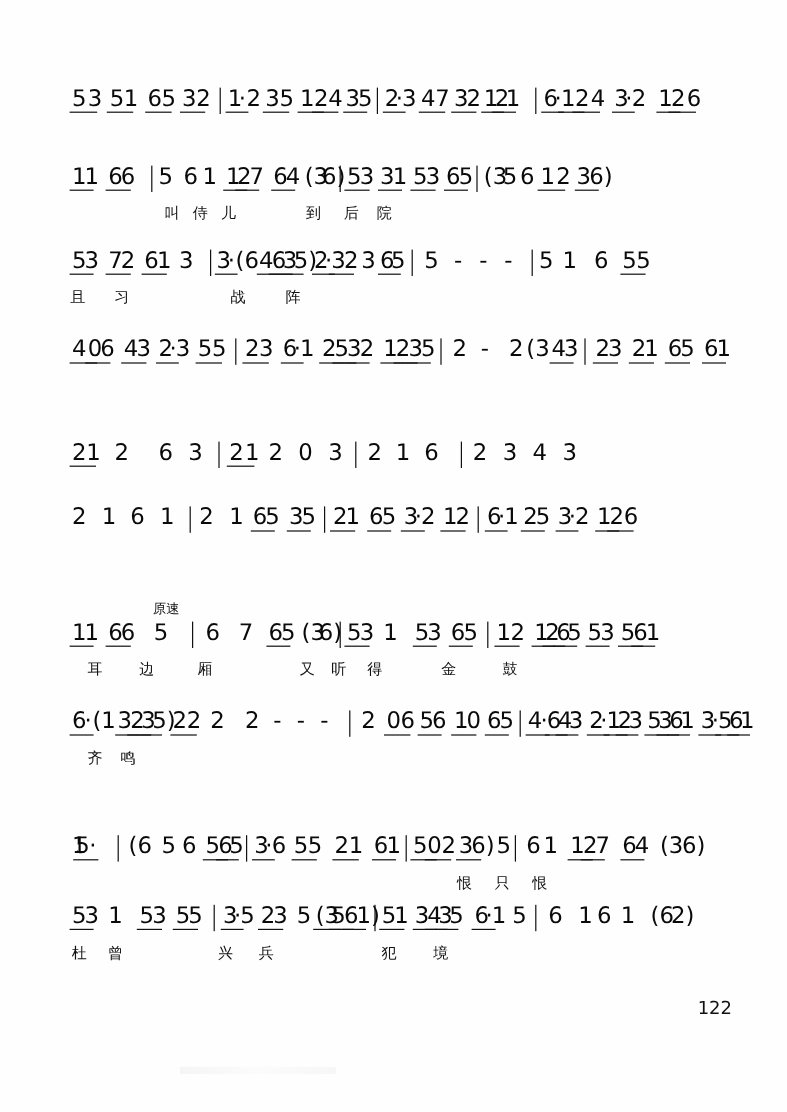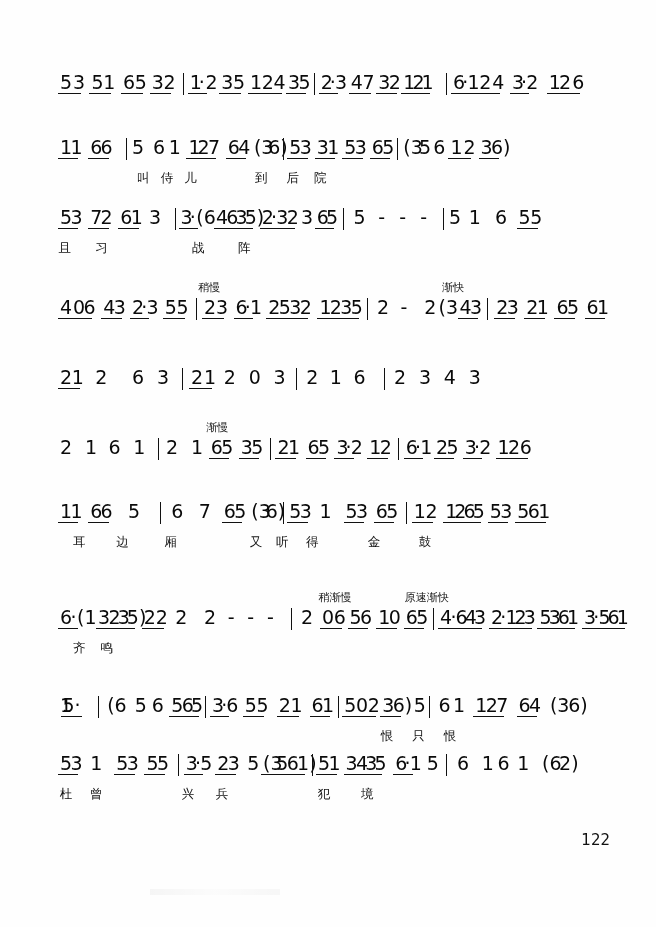--- a/index.html
+++ b/index.html
@@ -294,24 +294,20 @@
           <span class="underline1" style="left: 456.5px; top: 22px; width: 21.79px;"></span>
         </div>
         <div class="lyric-row">
           <span class="lyr" style="left: 5.24px;">且</span>
           <span class="lyr" style="left: 41.92px;">习</span>
           <span class="lyr" style="left: 138.86px;">战</span>
           <span class="lyr" style="left: 184.71px;">阵</span>
         </div>
       </div>
       <div class="system" style="top: 280px;">
-        <div class="mark-row">
-          <span class="mk" style="left: 149.34px;">稍慢</span>
-          <span class="mk" style="left: 393px;">渐快</span>
-        </div>
         <div class="notes-row">
           <span class="tok" style="left: 0px;">4</span>
           <span class="tok" style="left: 13.1px;">0</span>
           <span class="tok" style="left: 23.58px;">6</span>
           <span class="tok" style="left: 43.23px;">4</span>
           <span class="tok" style="left: 53.71px;">3</span>
           <span class="tok" style="left: 72.05px;">2</span>
           <span class="tok" style="left: 81.22px;">·</span>
           <span class="tok" style="left: 86.46px;">3</span>
           <span class="tok" style="left: 104.8px;">5</span>
@@ -389,23 +385,20 @@
           <span class="tok" style="left: 408.72px;">3</span>
           <span class="bar" style="left: 121.83px;"></span>
           <span class="bar" style="left: 235.8px;"></span>
           <span class="bar" style="left: 323.57px;"></span>
           <span class="underline1" style="left: -2px; top: 22px; width: 21.79px;"></span>
           <span class="underline1" style="left: 129px; top: 22px; width: 23.1px;"></span>
         </div>
         <div class="lyric-row"></div>
       </div>
       <div class="system" style="top: 420px;">
-        <div class="mark-row">
-          <span class="mk" style="left: 157.2px;">渐慢</span>
-        </div>
         <div class="notes-row">
           <span class="tok" style="left: 0px;">2</span>
           <span class="tok" style="left: 24.89px;">1</span>
           <span class="tok" style="left: 48.47px;">6</span>
           <span class="tok" style="left: 73.36px;">1</span>
           <span class="tok" style="left: 106.11px;">2</span>
           <span class="tok" style="left: 131px;">1</span>
           <span class="tok" style="left: 150.65px;">6</span>
           <span class="tok" style="left: 161.13px;">5</span>
           <span class="tok" style="left: 180.78px;">3</span>
@@ -441,20 +434,23 @@
           <span class="underline1" style="left: 307.16px; top: 22px; width: 20.48px;"></span>
           <span class="underline1" style="left: 343.84px; top: 22px; width: 19.17px;"></span>
           <span class="underline1" style="left: 373.97px; top: 22px; width: 20.48px;"></span>
           <span class="underline1" style="left: 402.79px; top: 22px; width: 19.17px;"></span>
           <span class="underline1" style="left: 435.54px; top: 22px; width: 20.48px;"></span>
           <span class="underline1" style="left: 446.02px; top: 22px; width: 21.79px;"></span>
         </div>
         <div class="lyric-row"></div>
       </div>
       <div class="system" style="top: 500px;">
+        <div class="mark-row">
+          <span class="mk" style="left: 78.6px;">原速</span>
+        </div>
         <div class="notes-row">
           <span class="tok" style="left: 0px;">1</span>
           <span class="tok" style="left: 10.48px;">1</span>
           <span class="tok" style="left: 30.13px;">6</span>
           <span class="tok" style="left: 40.61px;">6</span>
           <span class="tok" style="left: 68.12px;">5</span>
           <span class="tok" style="left: 111.35px;">6</span>
           <span class="tok" style="left: 138.86px;">7</span>
           <span class="tok" style="left: 163.75px;">6</span>
           <span class="tok" style="left: 174.23px;">5</span>
@@ -500,24 +496,20 @@
           <span class="lyr" style="left: 62.88px;">边</span>
           <span class="lyr" style="left: 111.35px;">厢</span>
           <span class="lyr" style="left: 196.5px;">又</span>
           <span class="lyr" style="left: 222.7px;">听</span>
           <span class="lyr" style="left: 252.83px;">得</span>
           <span class="lyr" style="left: 314.4px;">金</span>
           <span class="lyr" style="left: 365.49px;">鼓</span>
         </div>
       </div>
       <div class="system" style="top: 590px;">
-        <div class="mark-row">
-          <span class="mk" style="left: 275.1px;">稍渐慢</span>
-          <span class="mk" style="left: 366.8px;">原速渐快</span>
-        </div>
         <div class="notes-row">
           <span class="tok" style="left: 0px;">6</span>
           <span class="tok" style="left: 10.48px;">·</span>
           <span class="tok" style="left: 17.03px;">(1</span>
           <span class="tok" style="left: 37.99px;">3</span>
           <span class="tok" style="left: 48.47px;">2</span>
           <span class="tok" style="left: 57.64px;">3</span>
           <span class="tok" style="left: 66.81px;">5)</span>
           <span class="tok" style="left: 83.84px;">2</span>
           <span class="tok" style="left: 95.63px;">2</span>

